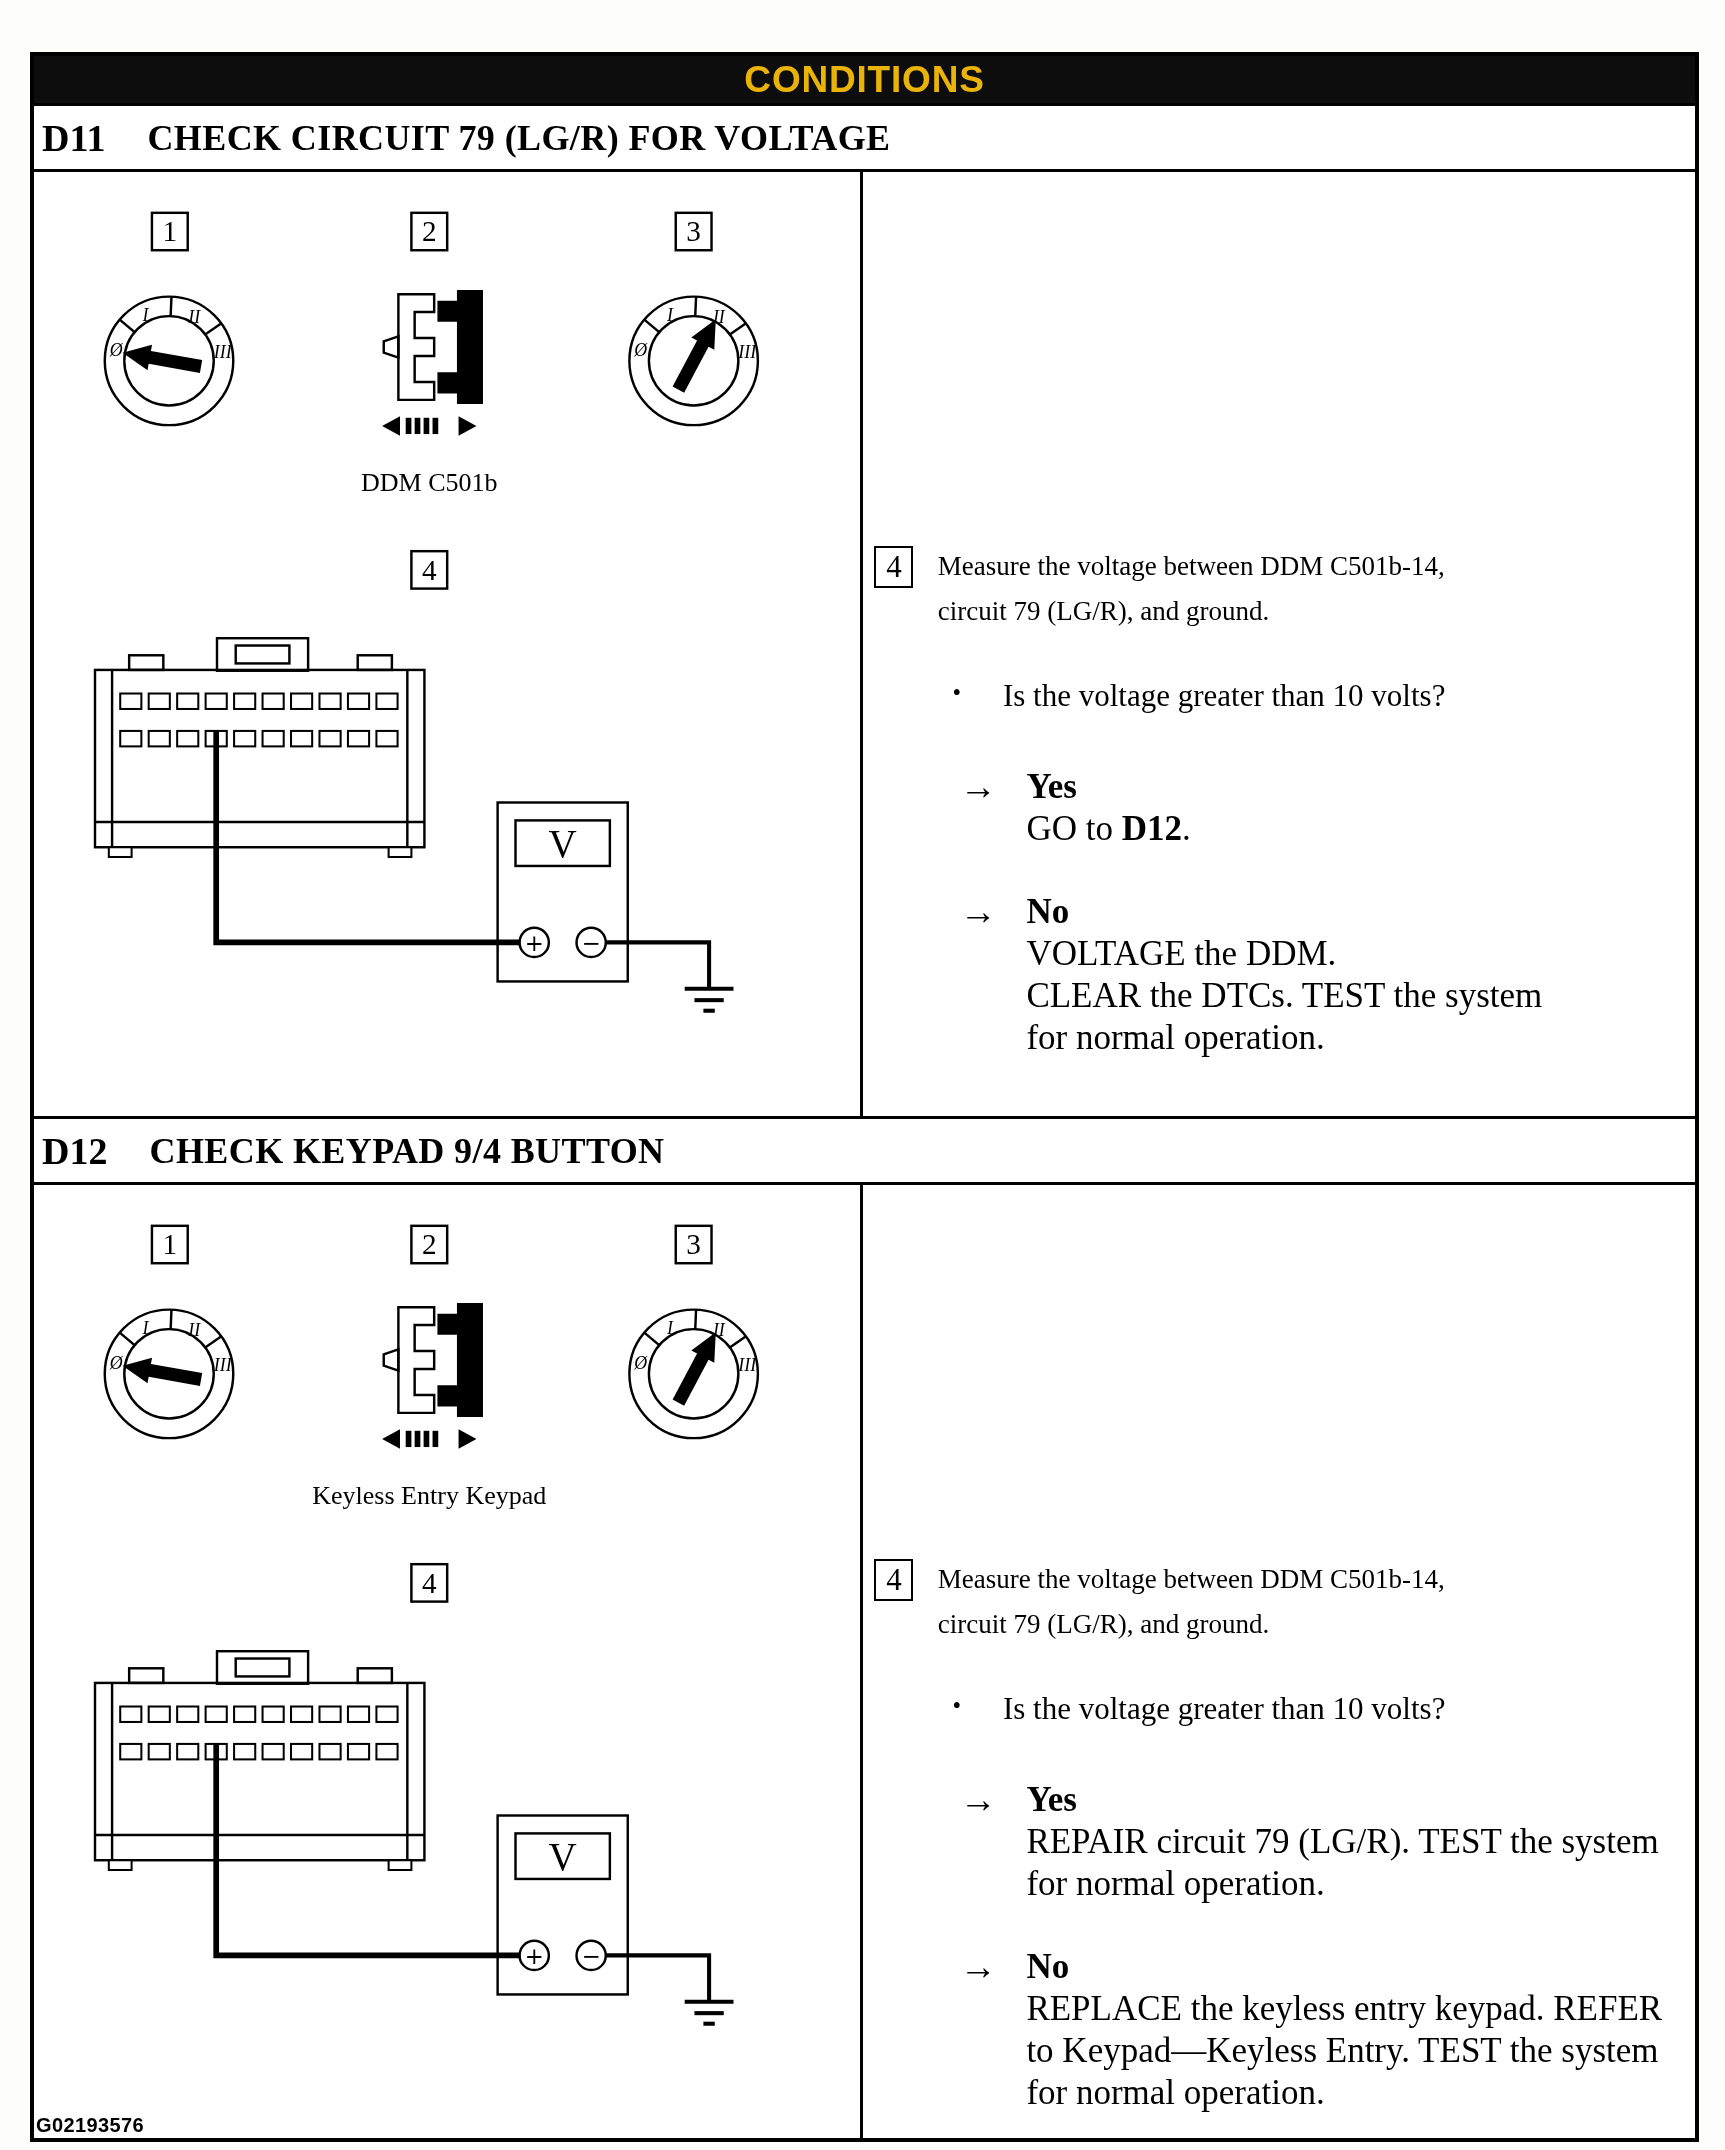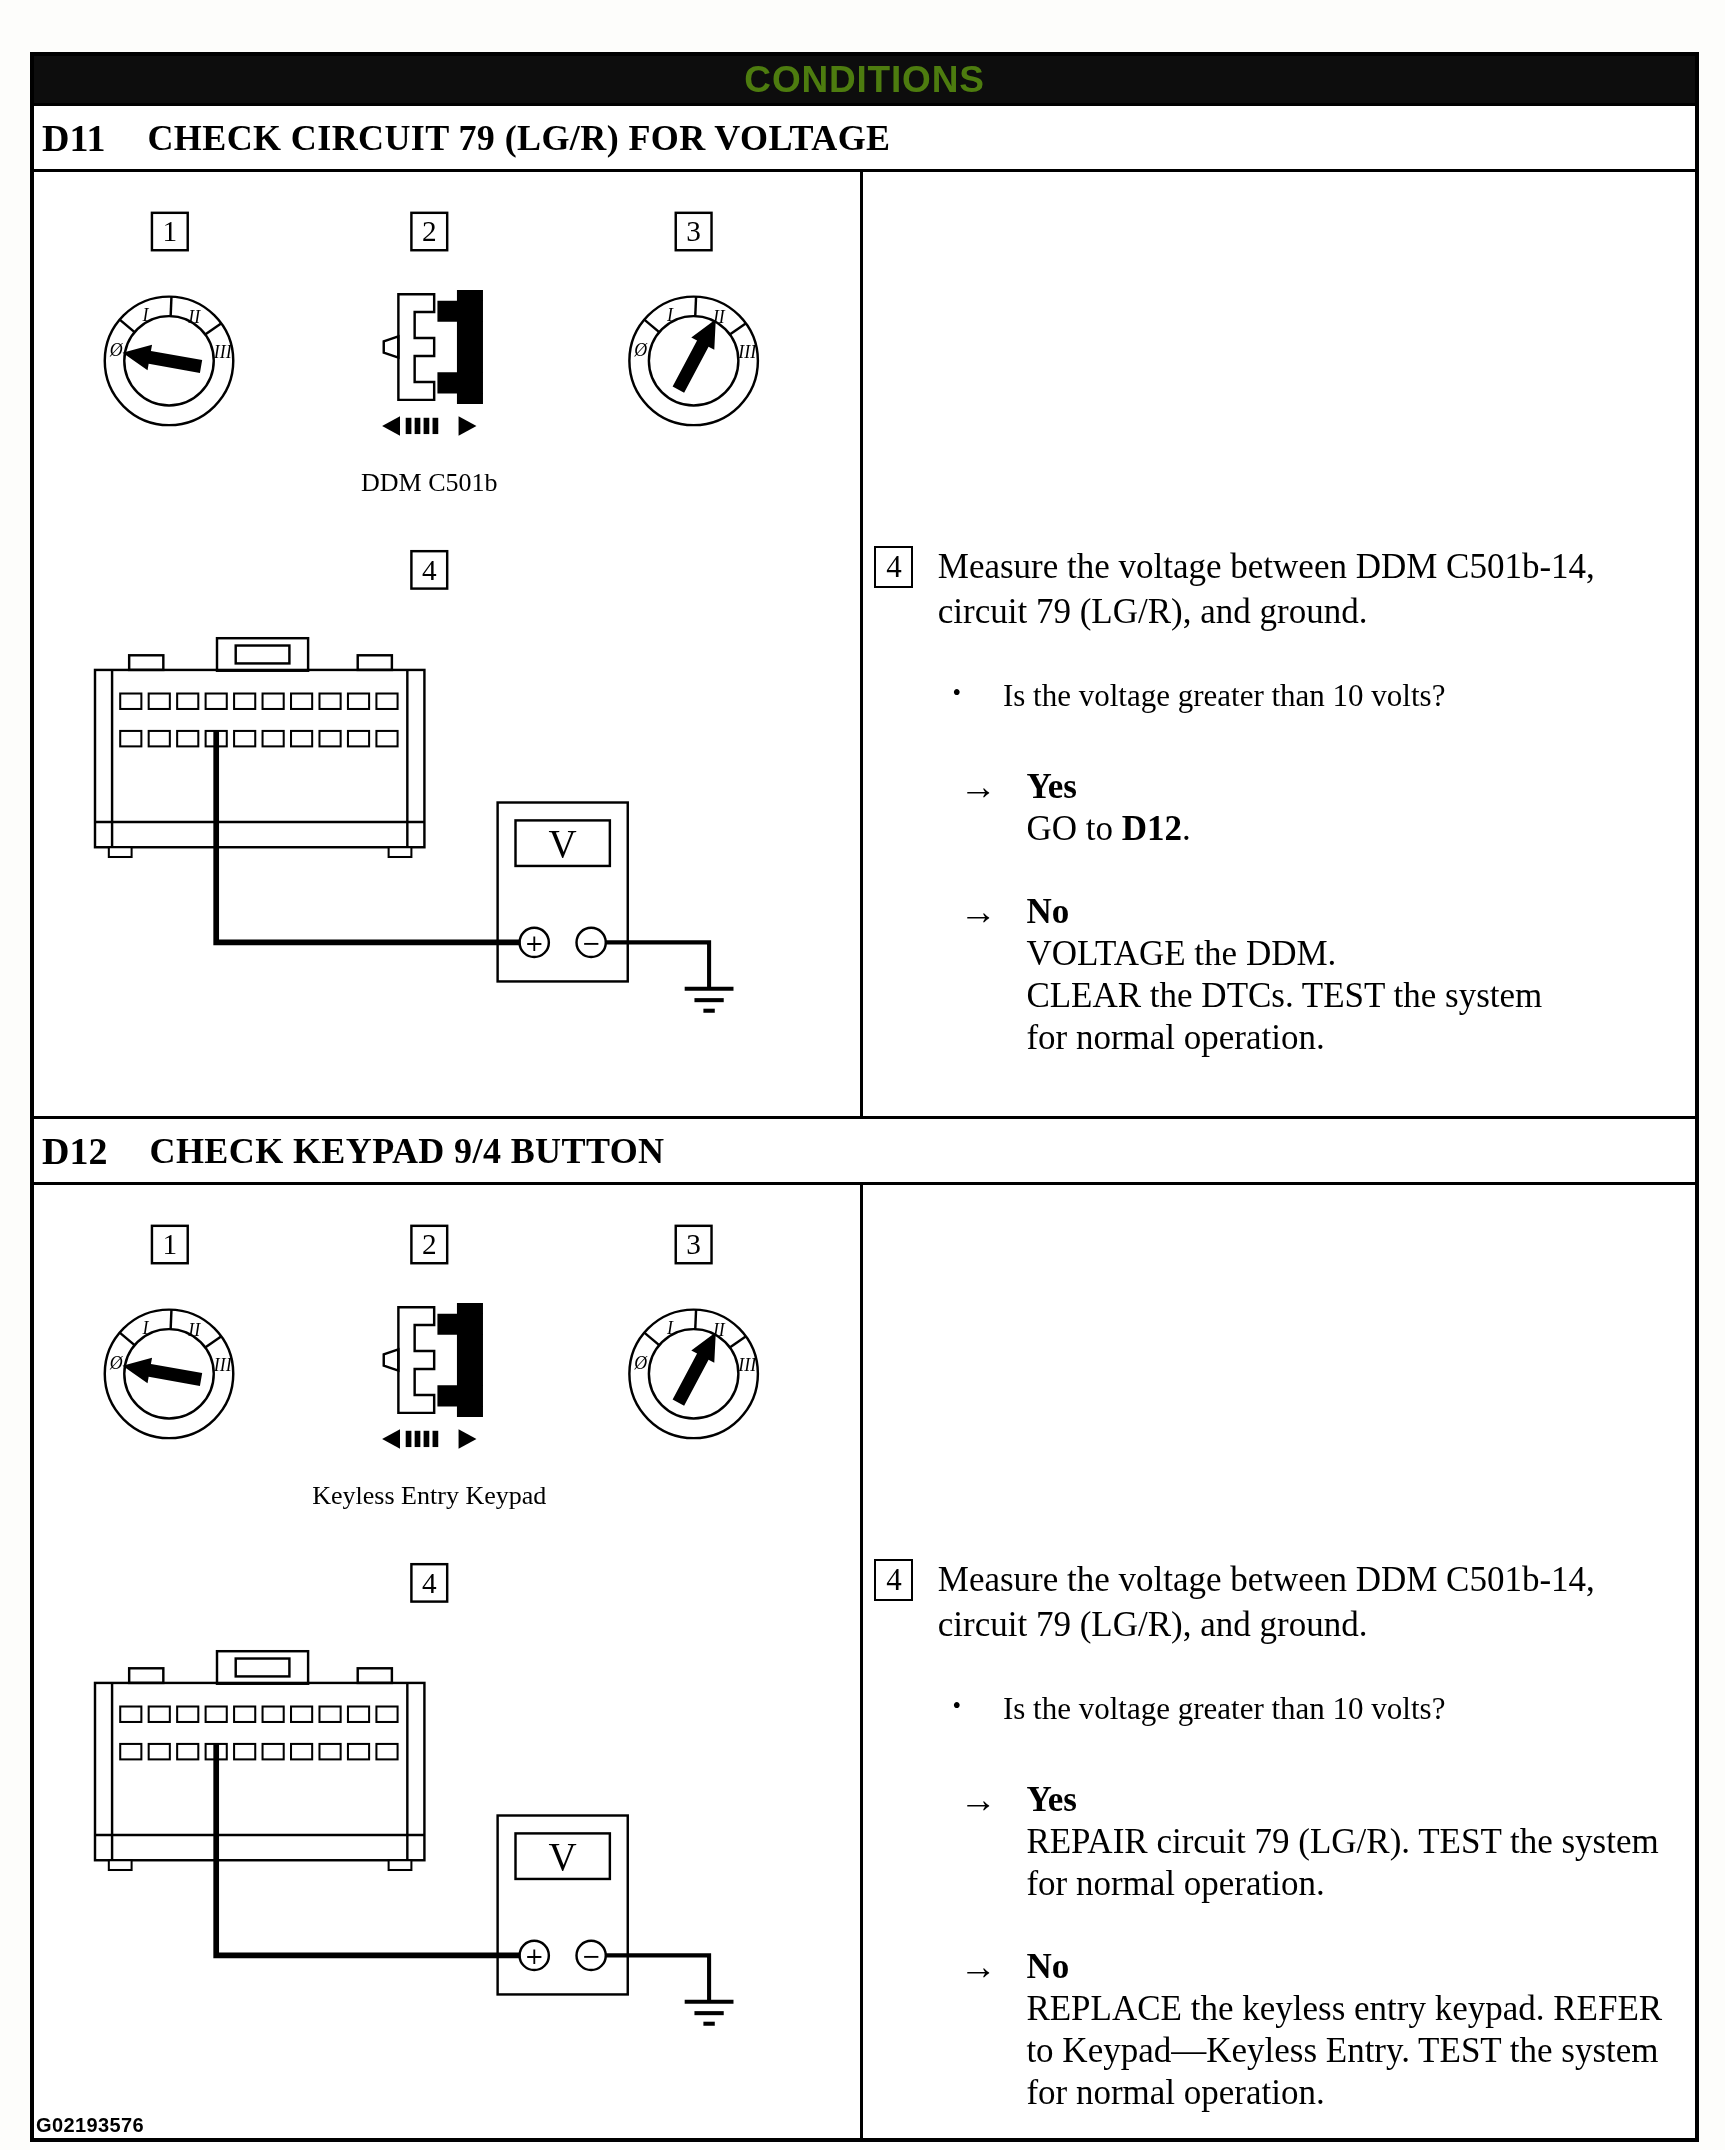--- a/index.html
+++ b/index.html
@@ -11,21 +11,21 @@
   .page { position:absolute; inset:0; background:#fdfdfb; }
 
   .pinpoint-table {
     position:absolute; left:30px; top:52px; width:1669px;
     border:4.1px solid #000; background:#fff;
   }
 
   
   .header-row { display:flex; gap:6.5px; background:#fff; border-bottom:3.3px solid #000; }
   .header-cell {
-    flex:1; height:47px; background:#0d0d0d; color:#4d7c0f;
+    flex:1; height:47px; background:#0d0d0d; color:#eab308;
     display:flex; align-items:center; justify-content:center;
     font-family:"Liberation Sans", sans-serif; font-weight:700;
     font-size:37px; letter-spacing:0.8px;
   }
 
   
   .section-title {
     height:66px; display:flex; align-items:center;
     padding-left:8.1px; border-bottom:3.3px solid #000; background:#fff;
   }
@@ -51,21 +51,21 @@
   .meter-v    { font-family:"Liberation Serif", serif; font-size:48px; text-anchor:middle; fill:#000; }
   .meter-sign { font-family:"DejaVu Sans", sans-serif; font-size:28px; text-anchor:middle; fill:#000; }
 
   
   .step-row { display:flex; align-items:flex-start; gap:24.4px; }
   .step-box {
     width:39px; height:42px; flex:none; border:2.8px solid #000;
     display:flex; align-items:center; justify-content:center;
     font-size:31px; background:#fff;
   }
-  .instruction { font-size:35px; line-height:45px; margin-top:-2.4px; }
+  .instruction { font-size:27px; line-height:45px; margin-top:-2.4px; }
   .iline { display:block; }
 
   .question-row { margin:44px 0 0 78px; display:flex; gap:42px; align-items:baseline; }
   .bullet { font-size:24.4px; position:relative; top:-4.9px; }
   .qtext  { font-size:31px; }
 
   .branch { display:flex; margin:52px 0 0 85px; align-items:flex-start; }
   .branch-no { margin-top:41px; }
   .arrow { font-size:37px; width:67px; flex:none; line-height:41px; }
   .blabel { font-weight:bold; font-size:35px; line-height:42px; }

